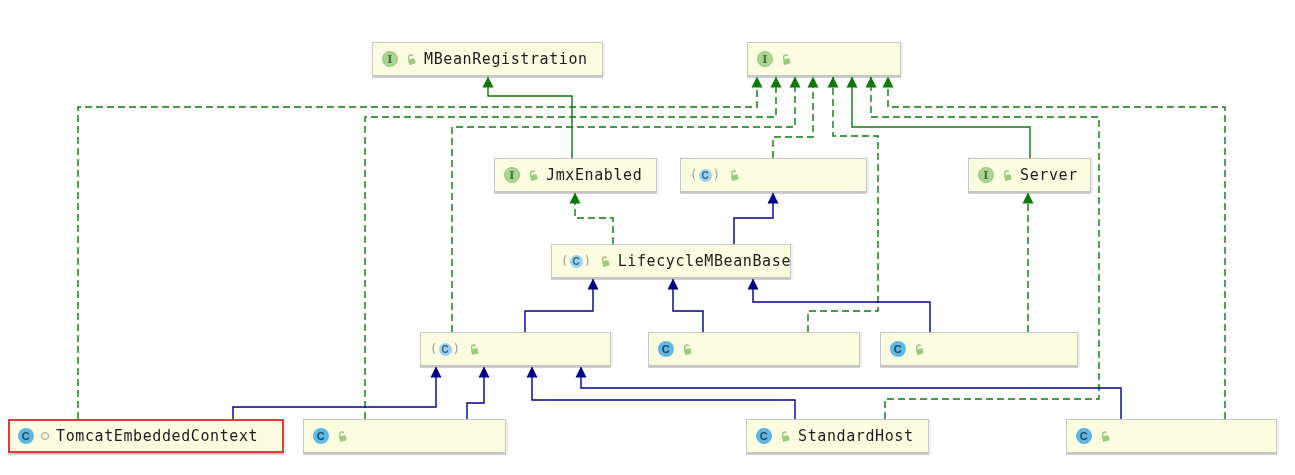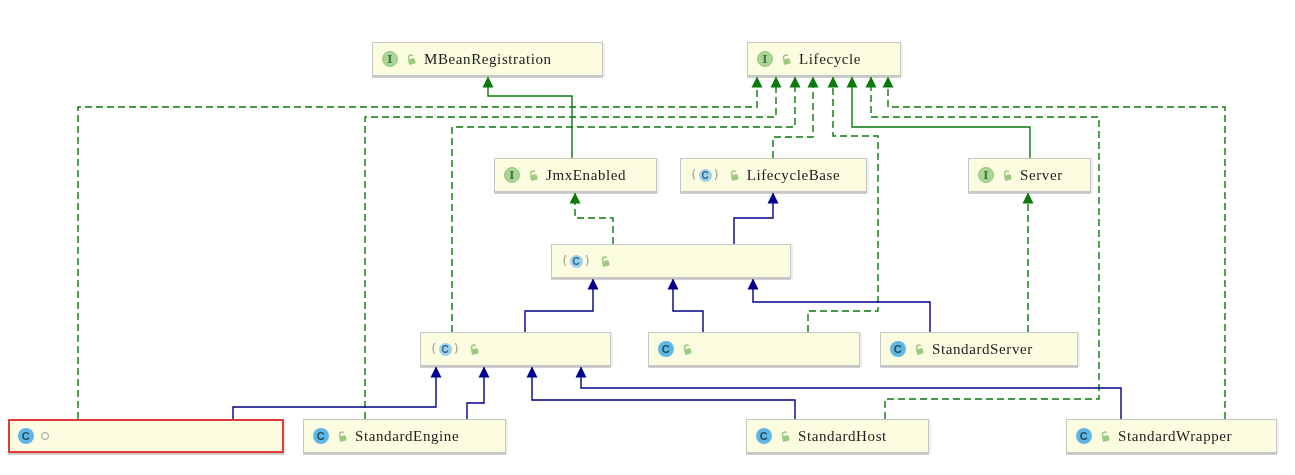--- a/index.html
+++ b/index.html
@@ -31,21 +31,21 @@
   }
   .ic-abs{color:#9a9a9a;font:12px "DejaVu Sans Mono",monospace;gap:1px;}
   .ic-abs::before{content:"(";}
   .ic-abs::after{content:")";}
   .ic-abs .bubble{
     width:13px;height:13px;border-radius:50%;background:#9AD2EE;
     color:#39657D;font:bold 10px "Liberation Sans",sans-serif;
     display:inline-flex;align-items:center;justify-content:center;
   }
   .ring{width:8px;height:8px;border:1.5px solid #9b9b9b;border-radius:50%;box-sizing:border-box;}
-  .label{line-height:34px;font-family:Liberation Serif, serif;}
+  .label{line-height:34px;}
 </style>
 </head>
 <body>
 
 <div id="canvas">
 
   <svg id="edges" viewBox="0 0 1295 475">
     <defs>
       <marker id="ah-green" markerUnits="userSpaceOnUse" markerWidth="13" markerHeight="13" refX="11.5" refY="6.5" orient="auto">
         <path d="M1 1 L12 6.5 L1 12 Z" fill="#0B7A0B"></path>
@@ -93,21 +93,20 @@
   <div class="node" style="left:747px;top:42px;width:154px;">
     <span class="ic ic-iface">I</span>
     <span class="ic">
         <svg width="12" height="13" viewBox="0 0 12 13">
           <g transform="rotate(-15 6 7)">
             <path d="M4.2 6.2 V4.4 a2.4 2.4 0 0 1 4.6 -0.9" fill="none" stroke="#9DC87F" stroke-width="1.5"></path>
             <rect x="3" y="6" width="6.8" height="5.4" rx="1.1" fill="#9DC87F"></rect>
           </g>
         </svg>
       </span>
-    <span class="label">Lifecycle</span>
   </div>
 
   <div class="node" style="left:494px;top:158px;width:163px;">
     <span class="ic ic-iface">I</span>
     <span class="ic">
         <svg width="12" height="13" viewBox="0 0 12 13">
           <g transform="rotate(-15 6 7)">
             <path d="M4.2 6.2 V4.4 a2.4 2.4 0 0 1 4.6 -0.9" fill="none" stroke="#9DC87F" stroke-width="1.5"></path>
             <rect x="3" y="6" width="6.8" height="5.4" rx="1.1" fill="#9DC87F"></rect>
           </g>
@@ -121,21 +120,20 @@
         <span class="bubble">C</span>
       </span>
     <span class="ic">
         <svg width="12" height="13" viewBox="0 0 12 13">
           <g transform="rotate(-15 6 7)">
             <path d="M4.2 6.2 V4.4 a2.4 2.4 0 0 1 4.6 -0.9" fill="none" stroke="#9DC87F" stroke-width="1.5"></path>
             <rect x="3" y="6" width="6.8" height="5.4" rx="1.1" fill="#9DC87F"></rect>
           </g>
         </svg>
       </span>
-    <span class="label">LifecycleBase</span>
   </div>
 
   <div class="node" style="left:968px;top:158px;width:123px;">
     <span class="ic ic-iface">I</span>
     <span class="ic">
         <svg width="12" height="13" viewBox="0 0 12 13">
           <g transform="rotate(-15 6 7)">
             <path d="M4.2 6.2 V4.4 a2.4 2.4 0 0 1 4.6 -0.9" fill="none" stroke="#9DC87F" stroke-width="1.5"></path>
             <rect x="3" y="6" width="6.8" height="5.4" rx="1.1" fill="#9DC87F"></rect>
           </g>
@@ -149,20 +147,21 @@
         <span class="bubble">C</span>
       </span>
     <span class="ic">
         <svg width="12" height="13" viewBox="0 0 12 13">
           <g transform="rotate(-15 6 7)">
             <path d="M4.2 6.2 V4.4 a2.4 2.4 0 0 1 4.6 -0.9" fill="none" stroke="#9DC87F" stroke-width="1.5"></path>
             <rect x="3" y="6" width="6.8" height="5.4" rx="1.1" fill="#9DC87F"></rect>
           </g>
         </svg>
       </span>
+    <span class="label">LifecycleMBeanBase</span>
   </div>
 
   <div class="node" style="left:420px;top:332px;width:191px;">
     <span class="ic ic-abs">
         <span class="bubble">C</span>
       </span>
     <span class="ic">
         <svg width="12" height="13" viewBox="0 0 12 13">
           <g transform="rotate(-15 6 7)">
             <path d="M4.2 6.2 V4.4 a2.4 2.4 0 0 1 4.6 -0.9" fill="none" stroke="#9DC87F" stroke-width="1.5"></path>
@@ -187,41 +186,40 @@
   <div class="node" style="left:880px;top:332px;width:198px;">
     <span class="ic ic-class">C</span>
     <span class="ic">
         <svg width="12" height="13" viewBox="0 0 12 13">
           <g transform="rotate(-15 6 7)">
             <path d="M4.2 6.2 V4.4 a2.4 2.4 0 0 1 4.6 -0.9" fill="none" stroke="#9DC87F" stroke-width="1.5"></path>
             <rect x="3" y="6" width="6.8" height="5.4" rx="1.1" fill="#9DC87F"></rect>
           </g>
         </svg>
       </span>
-    <span class="label">StandardServer</span>
   </div>
 
   <div class="node selected" style="left:8px;top:419px;width:276px;">
     <span class="ic ic-class">C</span>
     <span class="ic">
         <span class="ring"></span>
       </span>
+    <span class="label">TomcatEmbeddedContext</span>
   </div>
 
   <div class="node" style="left:303px;top:419px;width:203px;">
     <span class="ic ic-class">C</span>
     <span class="ic">
         <svg width="12" height="13" viewBox="0 0 12 13">
           <g transform="rotate(-15 6 7)">
             <path d="M4.2 6.2 V4.4 a2.4 2.4 0 0 1 4.6 -0.9" fill="none" stroke="#9DC87F" stroke-width="1.5"></path>
             <rect x="3" y="6" width="6.8" height="5.4" rx="1.1" fill="#9DC87F"></rect>
           </g>
         </svg>
       </span>
-    <span class="label">StandardEngine</span>
   </div>
 
   <div class="node" style="left:746px;top:419px;width:183px;">
     <span class="ic ic-class">C</span>
     <span class="ic">
         <svg width="12" height="13" viewBox="0 0 12 13">
           <g transform="rotate(-15 6 7)">
             <path d="M4.2 6.2 V4.4 a2.4 2.4 0 0 1 4.6 -0.9" fill="none" stroke="#9DC87F" stroke-width="1.5"></path>
             <rect x="3" y="6" width="6.8" height="5.4" rx="1.1" fill="#9DC87F"></rect>
           </g>
@@ -233,16 +231,15 @@
   <div class="node" style="left:1066px;top:419px;width:211px;">
     <span class="ic ic-class">C</span>
     <span class="ic">
         <svg width="12" height="13" viewBox="0 0 12 13">
           <g transform="rotate(-15 6 7)">
             <path d="M4.2 6.2 V4.4 a2.4 2.4 0 0 1 4.6 -0.9" fill="none" stroke="#9DC87F" stroke-width="1.5"></path>
             <rect x="3" y="6" width="6.8" height="5.4" rx="1.1" fill="#9DC87F"></rect>
           </g>
         </svg>
       </span>
-    <span class="label">StandardWrapper</span>
   </div>
 
 </div>
 
 </body></html>

